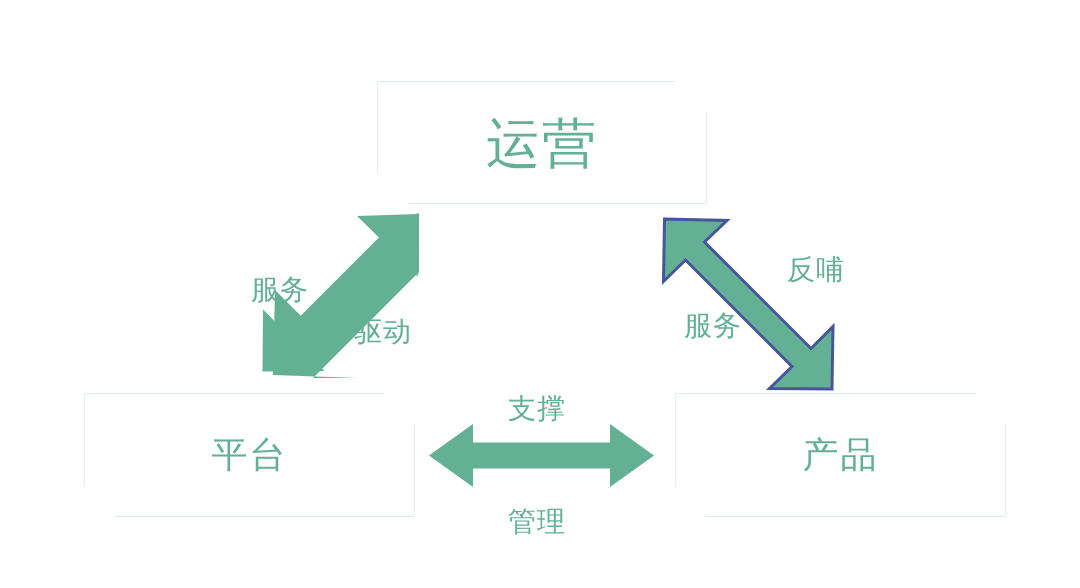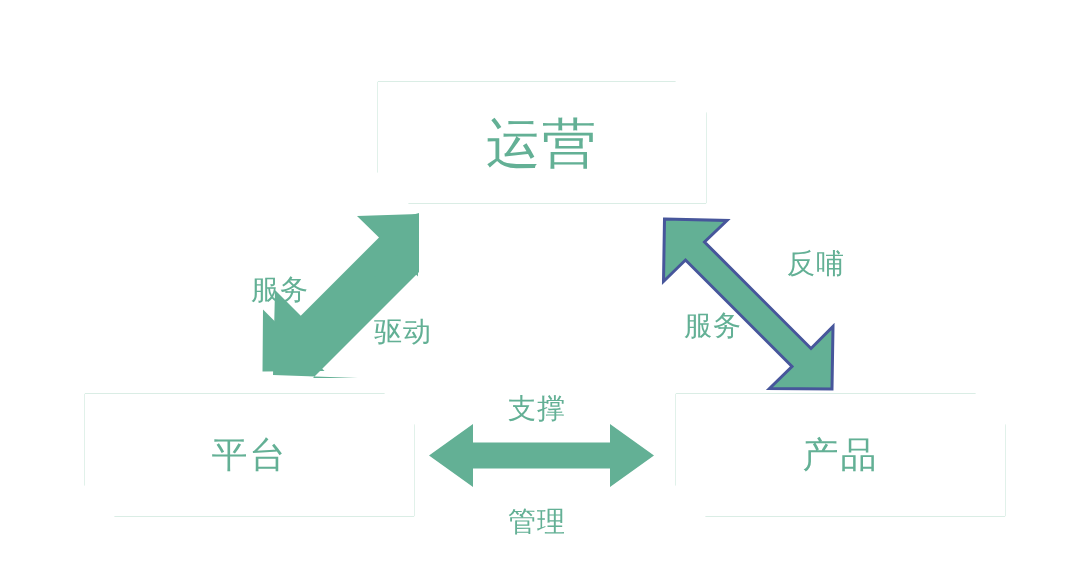--- a/index.html
+++ b/index.html
@@ -54,22 +54,22 @@
   .edge-label {
     position: absolute;
     font-size: 28px;
     line-height: 1;
     color: #63B095;
     white-space: nowrap;
     user-select: none;
     letter-spacing: 1px;
   }
   #label-left-service  { left: 251px; top: 276px; }
-  #label-left-drive    { left: 374px; top: 318px; text-align: center; }
-  #label-right-feed    { left: 787px; top: 250px; }
+  #label-left-drive    { left: 354px; top: 318px; text-align: center; }
+  #label-right-feed    { left: 787px; top: 256px; }
   #label-right-service { left: 684px; top: 312px; }
   #label-bottom-support{ left: 508px; top: 395px; text-align: right; }
   #label-bottom-manage { left: 508px; top: 508px; }
 </style>
 </head>
 <body>
 
 <div id="canvas">
 
   <svg class="layer" viewBox="0 0 1080 588" width="1080" height="588" xmlns="http://www.w3.org/2000/svg">

